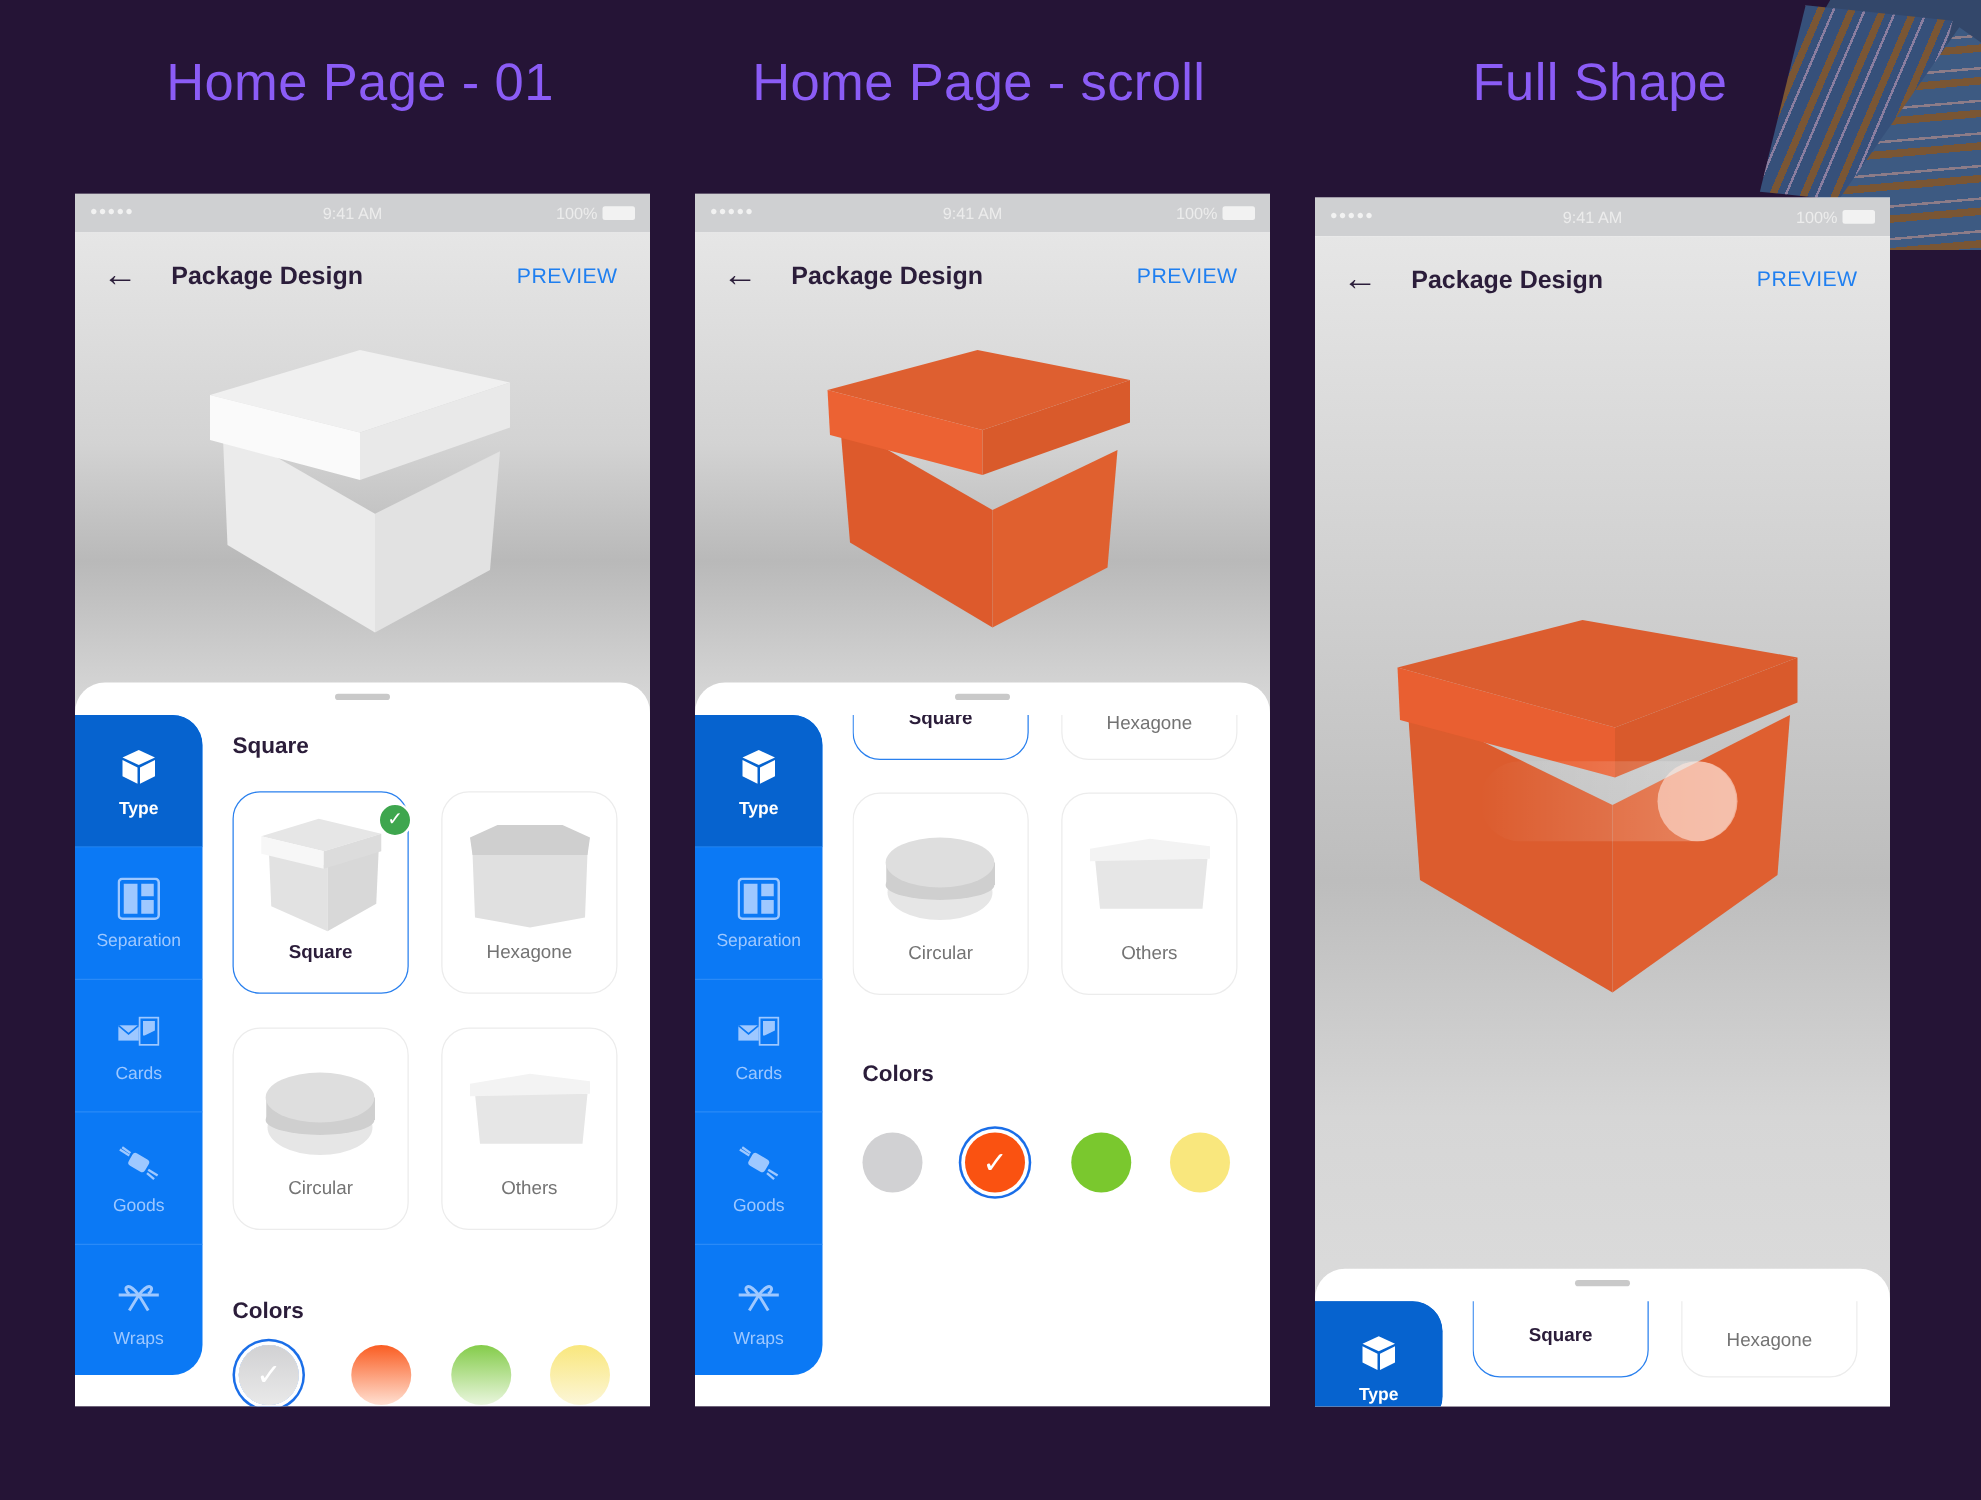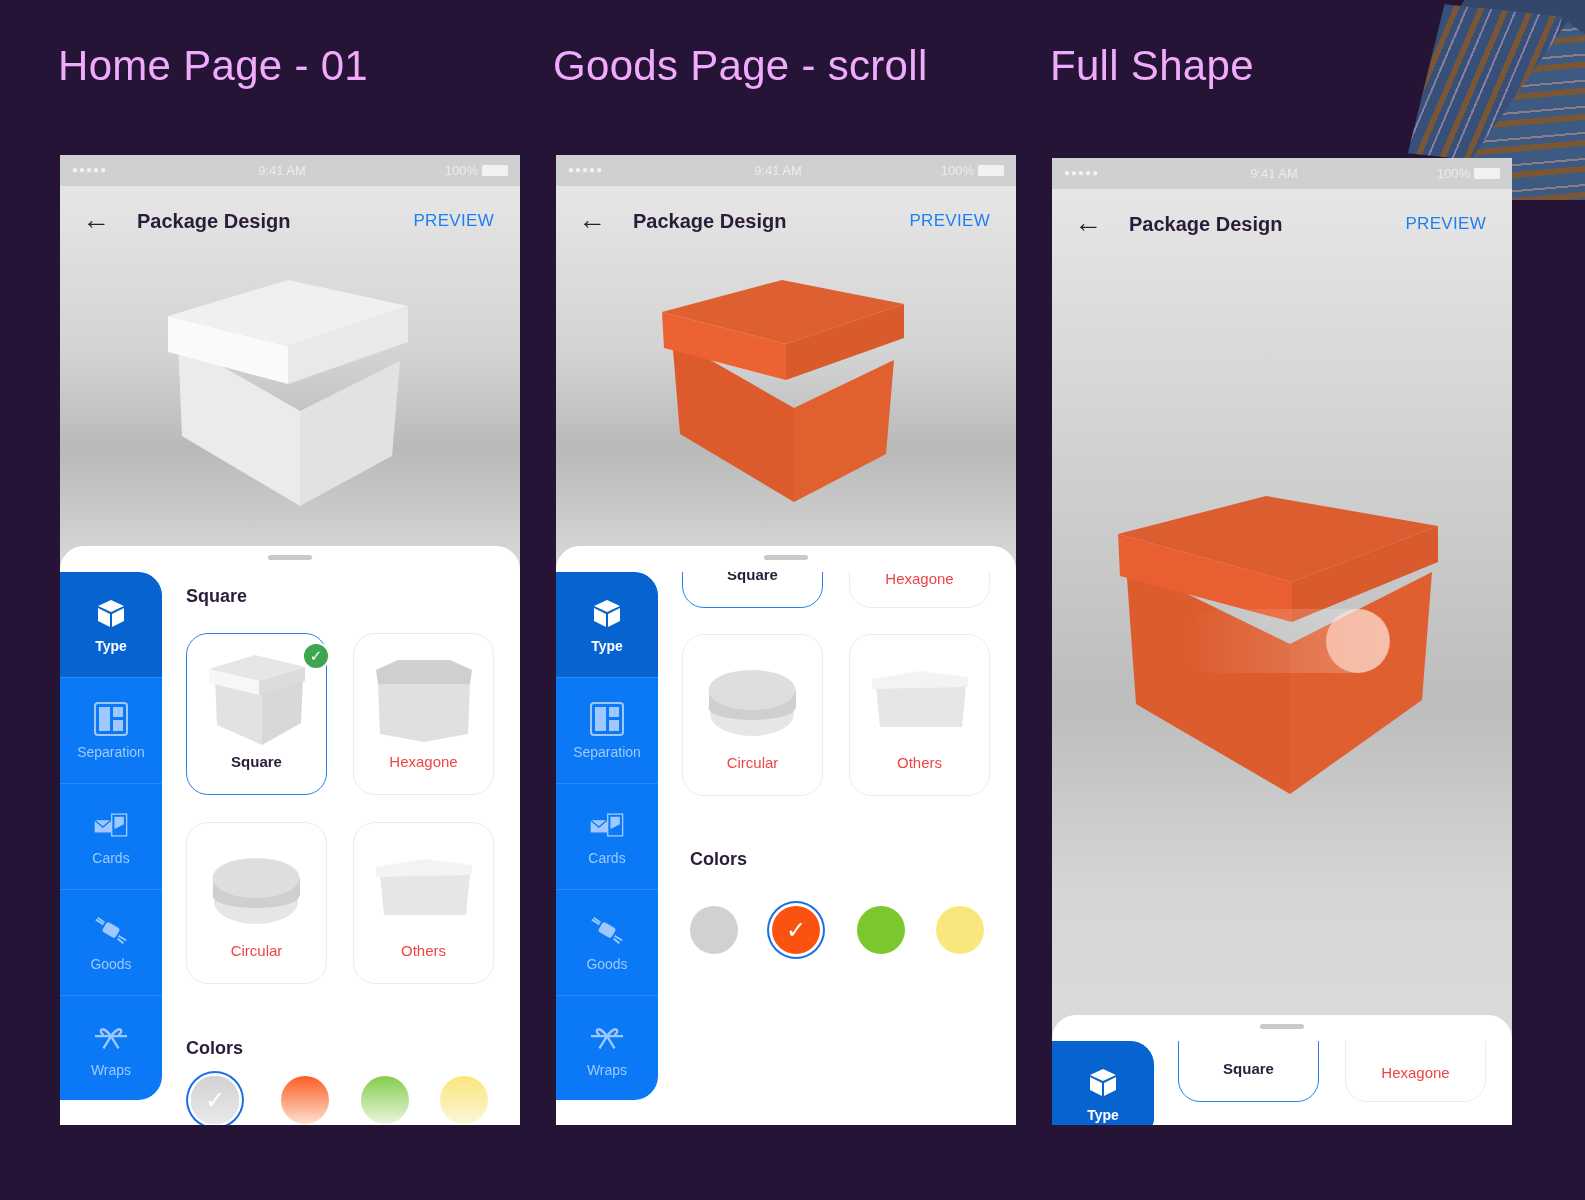--- a/index.html
+++ b/index.html
@@ -3,22 +3,22 @@
 <meta charset="utf-8">
 <style>
   * { box-sizing: border-box; margin: 0; padding: 0; }
   html, body { width: 1585px; height: 1200px; overflow: hidden; }
   body {
     background: #251436;
     font-family: "Liberation Sans", "DejaVu Sans", sans-serif;
     position: relative;
   }
   .section-title {
-    position: absolute; top: 42px; color: #f0abfc;
-    font-size: 42px; font-weight: 400; width: 460px;
+    position: absolute; top: 42px; color: #8b5cf6;
+    font-size: 42px; font-weight: 400; text-align: center; width: 460px;
     letter-spacing: 0.3px;
   }
   .deco {
     position: absolute; right: 0; top: 0; width: 200px; height: 200px; overflow: hidden;
   }
   .deco .p1 {
     position: absolute; left: 40px; top: 10px; width: 120px; height: 150px;
     transform: skewX(-8deg) rotate(6deg);
     background: repeating-linear-gradient(100deg, #36507a 0 10px, #7a5634 10px 16px, #36507a 16px 22px, #8a7ea0 22px 24px);
   }
@@ -72,42 +72,42 @@
   .rail-icon { width: 34px; height: 34px; display: flex; align-items: center; justify-content: center; }
 
   .content { position: absolute; left: 126px; top: 0; right: 24px; }
   .section-label { position: absolute; font-size: 18px; font-weight: 600; color: #2b1d3a; }
   .card {
     position: absolute; width: 141px; height: 162px; border-radius: 22px; border: 1.5px solid #ececec; background: #fff;
     display: flex; flex-direction: column; align-items: center;
   }
   .card.selected { border: 1.5px solid #2a80ee; }
   .card .thumb { margin-top: 14px; height: 105px; display: flex; align-items: center; justify-content: center; }
-  .card .label { font-size: 15px; color: #ef4444; }
+  .card .label { font-size: 15px; color: #737373; }
   .card.selected .label { color: #2b1d3a; font-weight: 600; }
   .check-badge {
     position: absolute; right: -4px; top: 8px; width: 28px; height: 28px; border-radius: 50%;
     background: #3ea64e; border: 2px solid #fff; color: #fff; font-size: 15px; text-align: center; line-height: 24px; font-weight: 700;
   }
   .swatch { position: absolute; width: 48px; height: 48px; border-radius: 50%; }
   .swatch.selected { box-shadow: 0 0 0 3px #fff, 0 0 0 5px #1a6ee8; }
   .swatch .chk { position: absolute; inset: 0; display: flex; align-items: center; justify-content: center; color: #fff; font-size: 24px; font-weight: 700; }
   .drag-knob {
     position: absolute; width: 64px; height: 64px; border-radius: 50%; background: rgba(255,230,220,0.6);
   }
   .drag-trail {
     position: absolute; height: 64px; border-radius: 32px;
     background: linear-gradient(90deg, rgba(255,255,255,0) 0%, rgba(255,255,255,0.25) 100%);
   }
 </style>
 </head>
 <body>
 
 <div class="section-title" style="left:58px">Home Page - 01</div>
-<div class="section-title" style="left:553px">Goods Page - scroll</div>
+<div class="section-title" style="left:553px">Home Page - scroll</div>
 <div class="section-title" style="left:1050px">Full Shape</div>
 
 <div class="deco">
   <div class="p3"></div>
     <div class="p1"></div>
     <div class="p2"></div>
 </div>
 
 <div class="phone" style="left:60px;top:155px">
   <div class="status">

